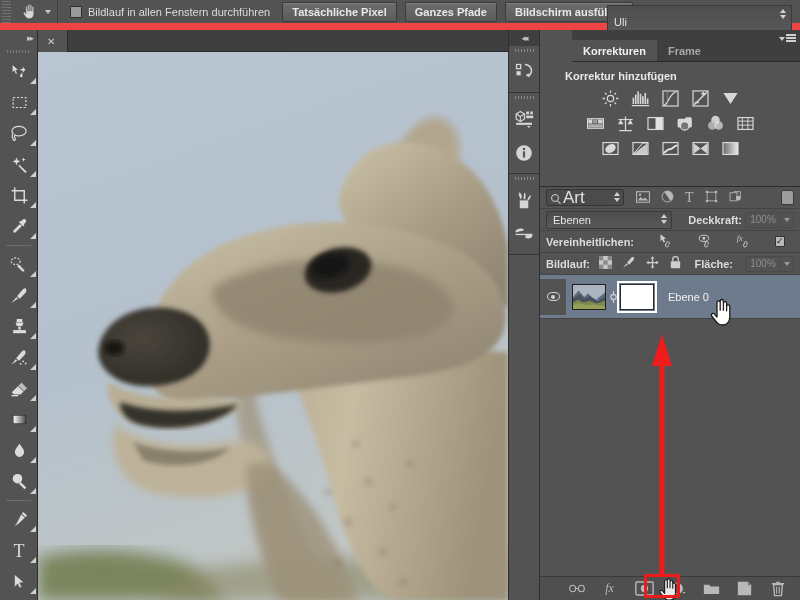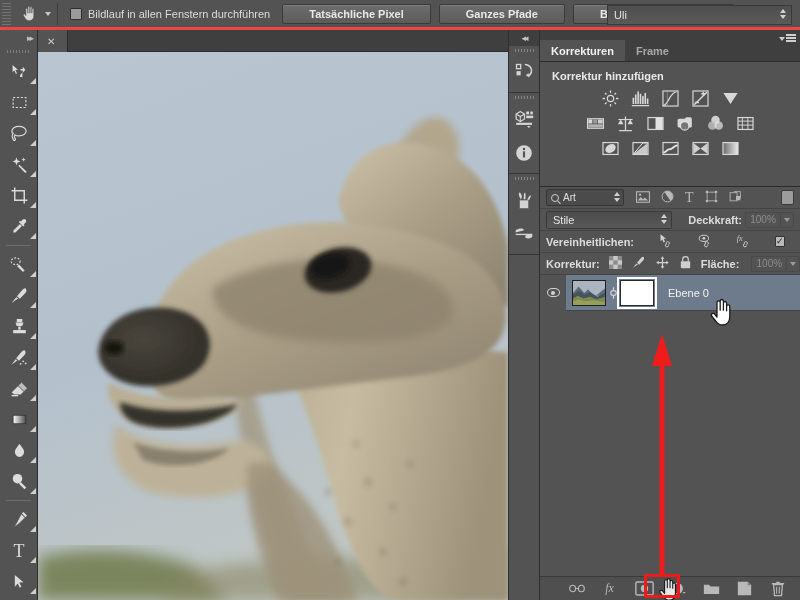--- a/index.html
+++ b/index.html
@@ -10,21 +10,21 @@
     color:#d6d6d6;
     font-size:11px;
     -webkit-font-smoothing:none;
   }
   #app { position:relative; width:800px; height:600px; }
 
   
   #options-bar{
     position:absolute; left:0; top:0; width:800px; height:30px;
     background:#535353;
-    border-bottom:3px solid #ef4444;
+    border-bottom:7px solid #ef4444;
     display:flex; align-items:center;
   }
   .grip{
     width:9px; height:24px; margin-left:2px;
     background-image:repeating-linear-gradient(to bottom,#7c7c7c 0 1px,transparent 1px 3px);
     background-size:100% 3px; background-position:0 4px;
     background-repeat:repeat-y; opacity:.75;
   }
   .tool-preset{
     display:flex; align-items:center; gap:2px; margin-left:6px;
@@ -33,32 +33,32 @@
     width:26px; height:24px; display:flex; align-items:center; justify-content:center;
   }
   .tp-caret{ width:0;height:0;border-left:3px solid transparent;border-right:3px solid transparent;border-top:4px solid #c9c9c9;}
   .sep-v{ width:1px;height:22px;background:#3e3e3e;margin:0 6px; }
   .chk-wrap{ display:flex; align-items:center; gap:6px; margin-left:6px;}
   .chkbox{
     width:12px;height:12px;border:1px solid #2e2e2e;background:#9a9a9a;border-radius:1px;
   }
   .ob-label{ color:#dcdcdc; font-size:11px; white-space:nowrap;}
   .btn{
-    height:20px; padding:0 26px; display:flex;align-items:center;justify-content:center;
+    height:20px; padding:0 9px; display:flex;align-items:center;justify-content:center;
     background:linear-gradient(to bottom,#6d6d6d,#5b5b5b);
     border:1px solid #3a3a3a; border-radius:2px;
     color:#e8e8e8; font-size:11px; font-weight:bold; white-space:nowrap;
     box-shadow:inset 0 1px 0 rgba(255,255,255,.12);
   }
   #btn-row{ display:flex; gap:8px; margin-left:12px;}
   #workspace-select{
     position:absolute; right:8px; top:5px; width:185px; height:20px;
     background:linear-gradient(to bottom,#4e4e4e,#5a5a5a);
     border:1px solid #3a3a3a; border-radius:0;
-    display:flex;align-items:center; padding:2px 6px; color:#e2e2e2; font-size:11px;
+    display:flex;align-items:center; padding:16px 6px; color:#e2e2e2; font-size:11px;
   }
   .spin{ position:absolute; right:5px; top:3px; display:flex;flex-direction:column;gap:2px;}
   .spin i{ display:block;width:0;height:0;border-left:3px solid transparent;border-right:3px solid transparent;}
   .spin i.up{ border-bottom:4px solid #d2d2d2;}
   .spin i.dn{ border-top:4px solid #d2d2d2;}
 
   
   #toolbar{
     position:absolute; left:0; top:30px; width:38px; height:570px;
     background:#535353; border-right:1px solid #2e2e2e;
@@ -118,36 +118,37 @@
   #md-fill{ background:#535353; height:380px;}
 
   
   #right{
     position:absolute; left:540px; top:30px; width:260px; height:570px;
     background:#535353;
   }
   .panel-tabs{
     height:32px; background:#3f3f3f; display:flex; align-items:flex-end; position:relative;
     border-bottom:1px solid #2b2b2b;
+    margin-left:32px;
   }
   .ptab{
     height:21px; padding:0 11px; display:flex;align-items:center;
     font-size:11px; color:#a8a8a8; font-weight:bold;
   }
   .ptab.sel{ background:#535353; color:#f0f0f0; }
   .pmenu{
     position:absolute; right:4px; top:4px; display:flex; align-items:center; gap:1px;
   }
   .pmenu .car{width:0;height:0;border-left:3px solid transparent;border-right:3px solid transparent;border-top:4px solid #cfcfcf;}
   .pmenu .lines{
     width:10px;height:9px;
     background-image:repeating-linear-gradient(to bottom,#cfcfcf 0 1.5px,transparent 1.5px 3px);
   }
   #adj-body{ background:#535353; height:125px; padding:8px 0 0 0; border-bottom:1px solid #2b2b2b;}
-  #adj-title{ font-size:11px;font-weight:bold;color:#e8e8e8;margin:0 0 7px 12px;}
+  #adj-title{ font-size:11px;font-weight:bold;color:#e8e8e8;margin:0 0 7px 25px;}
   .adj-row{ display:flex; justify-content:center; gap:9px; margin-bottom:6px;}
   .adj-ic{
     width:21px;height:19px; display:flex;align-items:center;justify-content:center;
   }
   
   #layers-head{ }
   .lp-row{
     height:22px; display:flex; align-items:center; gap:0;
     border-bottom:1px solid #444; padding:0 6px; background:#535353;
   }
@@ -170,21 +171,21 @@
   }
   .num-caret{
     width:13px;height:16px;border:1px solid #4a4a4a;border-left:none;border-radius:0 2px 2px 0;
     display:flex;align-items:center;justify-content:center;
   }
   .tiny-caret{width:0;height:0;border-left:3px solid transparent;border-right:3px solid transparent;border-top:4px solid #9a9a9a;}
   .chk-sm{ width:11px;height:11px;background:#b9b9b9;border:1px solid #333;border-radius:1px;
            display:flex;align-items:center;justify-content:center;color:#222;font-size:9px;line-height:1;}
   #layer-list{ background:#535353; height:243px; position:relative; }
   .layer-row{
-    height:36px; display:flex; align-items:center; gap:0;
+    height:44px; display:flex; align-items:center; gap:0;
     background:#6d7b8d; border-bottom:1px solid #444;
   }
   .eye-cell{ width:26px; display:flex;align-items:center;justify-content:center; background:#535353; height:36px;}
   .eye{ width:13px;height:9px;border-radius:50%/60%;border:1.4px solid #d2d2d2; position:relative;}
   .eye::after{content:"";position:absolute;left:3.6px;top:1.6px;width:4px;height:4px;border-radius:50%;background:#d2d2d2;}
   .thumb{
     width:34px;height:26px;border:1px solid #1f1f1f; margin-left:6px; overflow:hidden;position:relative;
   }
   .link-ic{ width:14px; display:flex;align-items:center;justify-content:center;color:#cfcfcf;font-size:10px;}
   .mask-thumb{
@@ -680,21 +681,21 @@
         </div>
       </div>
     </div>
 
 
     <div id="layers-head">
 
       <div class="lp-row">
         <div class="filter-box">
           <span class="mag"></span>
-          <span style="font-size:10px;color:#e0e0e0;">Art</span>
+          <span style="font-size:17px;color:#e0e0e0;">Art</span>
           <span class="spin" style="right:3px;top:2px;">
               <i class="up"></i>
               <i class="dn"></i>
             </span>
         </div>
         <div class="filt-icons">
           <span>
             <svg width="14" height="12" viewBox="0 0 24 20">
                 <rect x="1" y="1" width="22" height="18" fill="none" stroke="#b9b9b9" stroke-width="1.8"></rect>
                 <path d="M3 16l5-6 4 4 3-3 6 5z" fill="#b9b9b9"></path>
@@ -725,21 +726,21 @@
                 <path d="M9 3h12v12" fill="none" stroke="#b9b9b9" stroke-width="1.6"></path>
                 <rect x="13" y="11" width="8" height="8" fill="#b9b9b9"></rect>
               </svg>
           </span>
         </div>
         <div style="margin-left:auto;width:13px;height:15px;background:#9c9c9c;border:1px solid #3a3a3a;border-radius:2px;"></div>
       </div>
 
       <div class="lp-row">
         <div class="blend-select">
-          <span>Stile</span>
+          <span>Ebenen</span>
           <span class="spin" style="right:4px;top:2px;">
               <i class="up"></i>
               <i class="dn"></i>
             </span>
         </div>
         <span class="lbl-b" style="margin-left:16px;">Deckkraft:</span>
         <div style="display:flex;margin-left:3px;">
           <div class="num-box">100%</div>
           <div class="num-caret">
               <span class="tiny-caret"></span>
@@ -766,21 +767,21 @@
           <svg width="15" height="15" viewBox="0 0 24 24">
               <text x="1" y="13" font-family="Liberation Serif, serif" font-style="italic" font-size="13" fill="#cfcfcf">fx</text>
               <path d="M13 16.5a2.6 2.6 0 113.6 2.4M17 20a2.6 2.6 0 11-2.6-3" fill="none" stroke="#cfcfcf" stroke-width="1.5"></path>
             </svg>
         </span>
         <span class="chk-sm">✓</span>
         <span style="font-size:11px;color:#dcdcdc;white-space:nowrap;">Frame 1 propagieren</span>
       </div>
 
       <div class="lp-row" style="gap:9px;">
-        <span class="lbl-b">Korrektur:</span>
+        <span class="lbl-b">Bildlauf:</span>
         <span>
           <svg width="13" height="13" viewBox="0 0 12 12">
               <rect width="12" height="12" fill="#c8c8c8"></rect>
               <g fill="#8a8a8a">
                 <rect x="0" y="0" width="4" height="4"></rect>
                 <rect x="8" y="0" width="4" height="4"></rect>
                 <rect x="4" y="4" width="4" height="4"></rect>
                 <rect x="0" y="8" width="4" height="4"></rect>
                 <rect x="8" y="8" width="4" height="4"></rect>
               </g>

